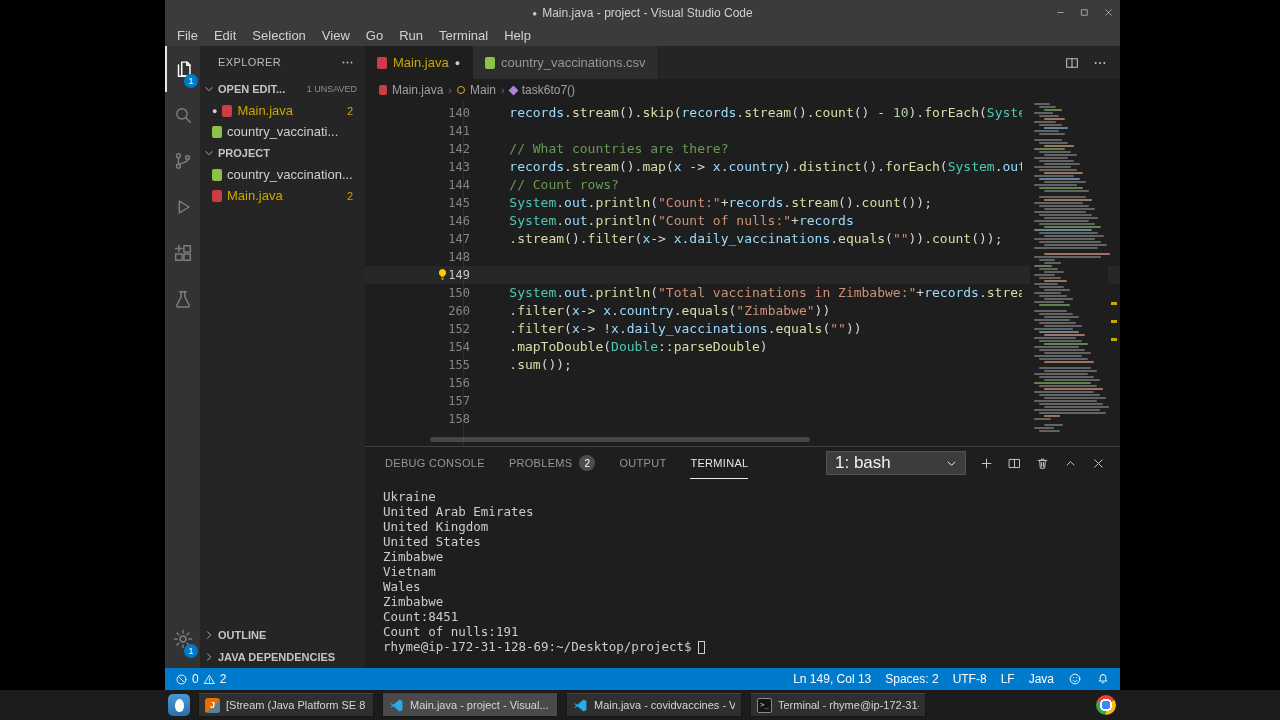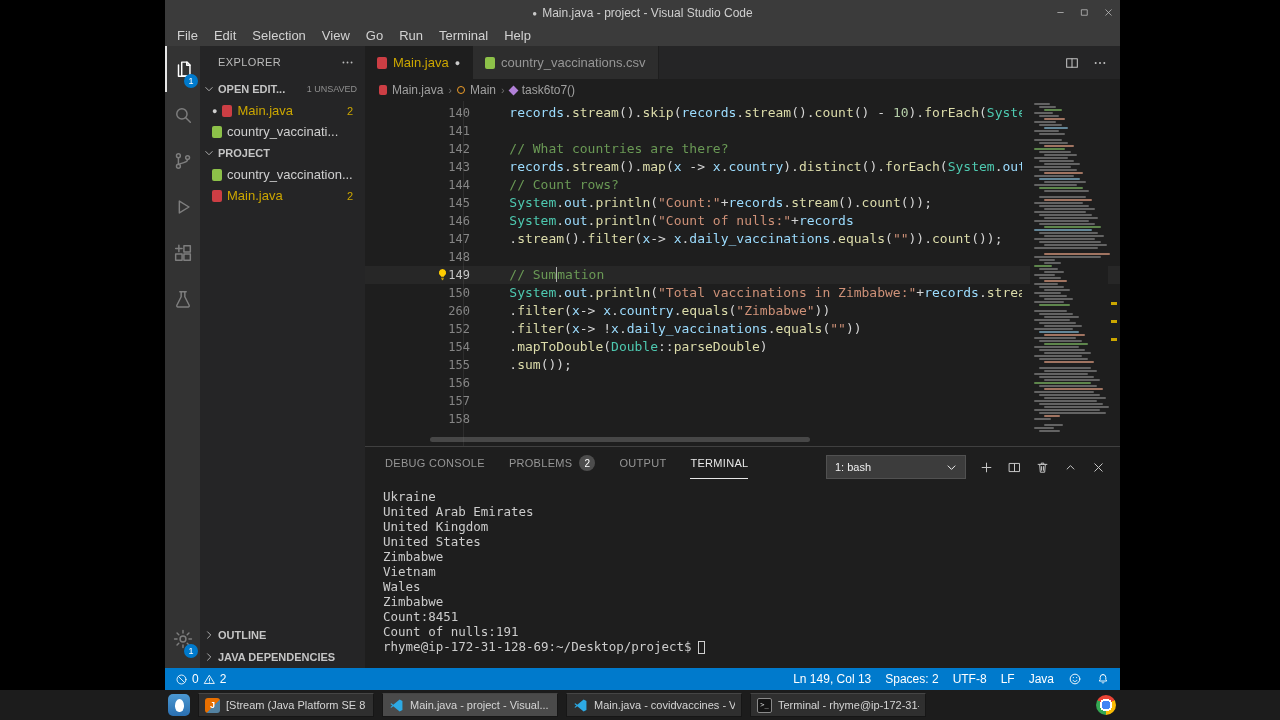--- a/index.html
+++ b/index.html
@@ -75,27 +75,27 @@
   .minimap{position:absolute;top:0;left:665px;width:78px;height:100%;background:#1e1e1e}
   .mm-bar{position:absolute;height:2px;border-radius:1px}
   .overview{position:absolute;right:0;top:0;width:12px;height:100%}
   .ov-mark{position:absolute;left:3px;width:6px;height:3px;background:#cca700}
   .lightbulb{position:absolute;left:70px;width:15px;height:15px}
   .lightbulb svg{width:15px;height:15px}
   .hscroll{position:absolute;bottom:4px;left:65px;width:380px;height:5px;background:rgba(121,121,121,.45);border-radius:3px}
 
   
   .panel{flex:1;display:flex;flex-direction:column;border-top:1px solid rgba(128,128,128,.35);min-height:0}
-  .panel-header{height:32px;display:flex;align-items:flex-end;padding-left:20px;flex:none}
+  .panel-header{height:32px;display:flex;align-items:center;padding-left:20px;flex:none}
   .panel-tab{margin-right:24px;font-size:11px;letter-spacing:.3px;color:#969696;display:flex;gap:7px;align-items:center;height:100%}
   .panel-tab.active{color:#e7e7e7;box-shadow:inset 0 -1px 0 #e7e7e7}
   .panel-badge{background:#4d4d4d;color:#fff;font-size:10px;border-radius:9px;min-width:16px;height:16px;display:flex;align-items:center;justify-content:center;padding:0 4px}
   .panel-actions{margin-left:auto;display:flex;align-items:center;gap:13px;padding-right:14px;color:#c5c5c5}
   .panel-actions .icon svg{width:15px;height:15px}
-  .shell-select{display:flex;align-items:center;background:#3c3c3c;border:1px solid #515151;color:#f0f0f0;font-size:11px;height:24px;padding:0 6px 0 8px;width:140px;justify-content:space-between}
+  .shell-select{display:flex;align-items:center;background:#3c3c3c;border:1px solid #515151;color:#f0f0f0;font-size:17px;height:24px;padding:0 6px 0 8px;width:140px;justify-content:space-between}
   .sel-chev svg{width:12px;height:12px}
   .terminal{flex:1;padding:10px 0 0 18px;font-family:"DejaVu Sans Mono","Liberation Mono",monospace;font-size:12.5px;line-height:15px;color:#cccccc;overflow:hidden}
   .term-line{white-space:pre}
   .term-cursor{display:inline-block;width:7px;height:13px;border:1px solid #cfcfcf;vertical-align:middle;margin-left:6px}
 
   
   .statusbar{height:22px;background:#007acc;display:flex;align-items:center;color:#fff;font-size:12px;padding:0 10px;flex:none}
   .sb-group{display:flex;align-items:center;gap:4px;margin-right:10px}
   .sbi svg{width:13px;height:13px}
   .sb-right{margin-left:auto;display:flex;align-items:center;gap:14px}
@@ -377,21 +377,20 @@
               <div class="code-row">
                 <span class="ln">147</span>
                 <span class="lt"><span class="tk-p">    .</span><span class="tk-m">stream</span><span class="tk-p">().</span><span class="tk-m">filter</span><span class="tk-p">(</span><span class="tk-v">x</span><span class="tk-p">-&gt; </span><span class="tk-v">x</span><span class="tk-p">.</span><span class="tk-v">daily_vaccinations</span><span class="tk-p">.</span><span class="tk-m">equals</span><span class="tk-p">(</span><span class="tk-s">""</span><span class="tk-p">)).</span><span class="tk-m">count</span><span class="tk-p">());</span></span>
               </div>
               <div class="code-row">
                 <span class="ln">148</span>
                 <span class="lt"></span>
               </div>
               <div class="code-row current">
                 <span class="ln">149</span>
-                <span class="lt"><span class="tk-p">    </span><span class="tk-c">// Sum</span><span class="caret"></span><span class="tk-c">mation</span></span>
               </div>
               <div class="code-row">
                 <span class="ln">150</span>
                 <span class="lt"><span class="tk-p">    </span><span class="tk-cl">System</span><span class="tk-p">.</span><span class="tk-v">out</span><span class="tk-p">.</span><span class="tk-m">println</span><span class="tk-p">(</span><span class="tk-s">"Total vaccinations in Zimbabwe:"</span><span class="tk-p">+</span><span class="tk-v">records</span><span class="tk-p">.</span><span class="tk-m">stream</span></span>
               </div>
               <div class="code-row">
                 <span class="ln">260</span>
                 <span class="lt"><span class="tk-p">    .</span><span class="tk-m">filter</span><span class="tk-p">(</span><span class="tk-v">x</span><span class="tk-p">-&gt; </span><span class="tk-v">x</span><span class="tk-p">.</span><span class="tk-v">country</span><span class="tk-p">.</span><span class="tk-m">equals</span><span class="tk-p">(</span><span class="tk-s">"Zimbabwe"</span><span class="tk-p">))</span></span>
               </div>
               <div class="code-row">

